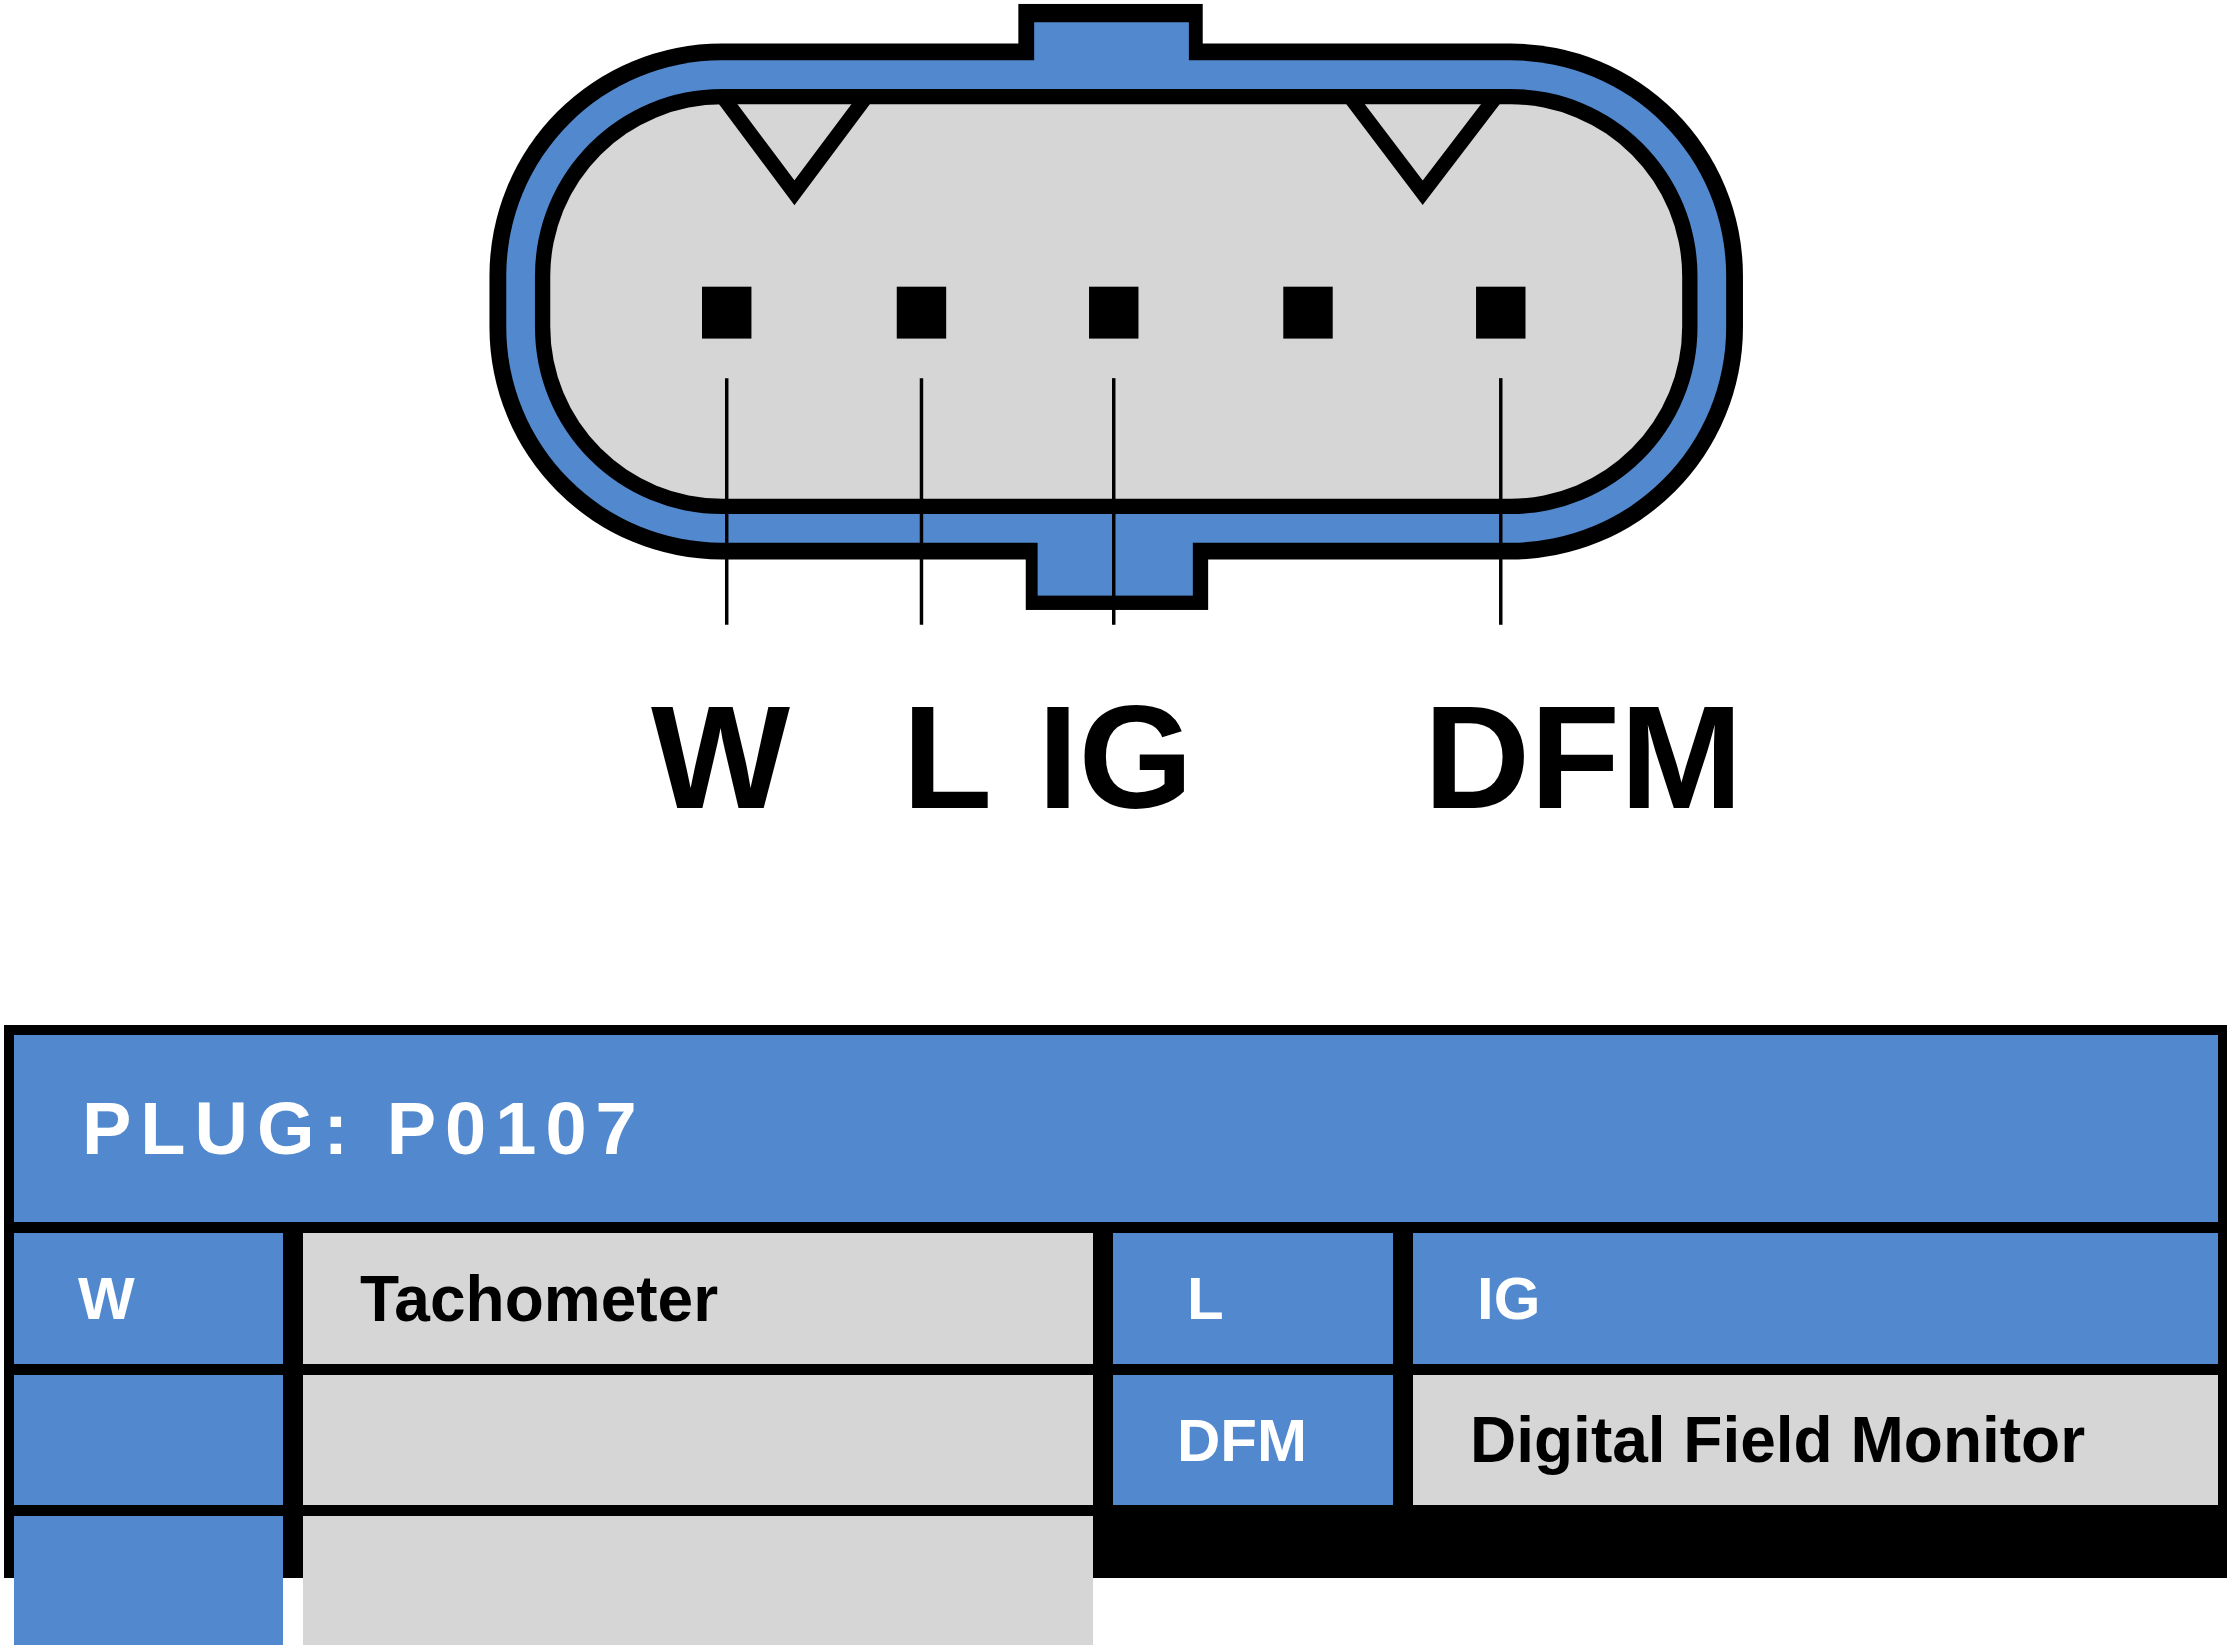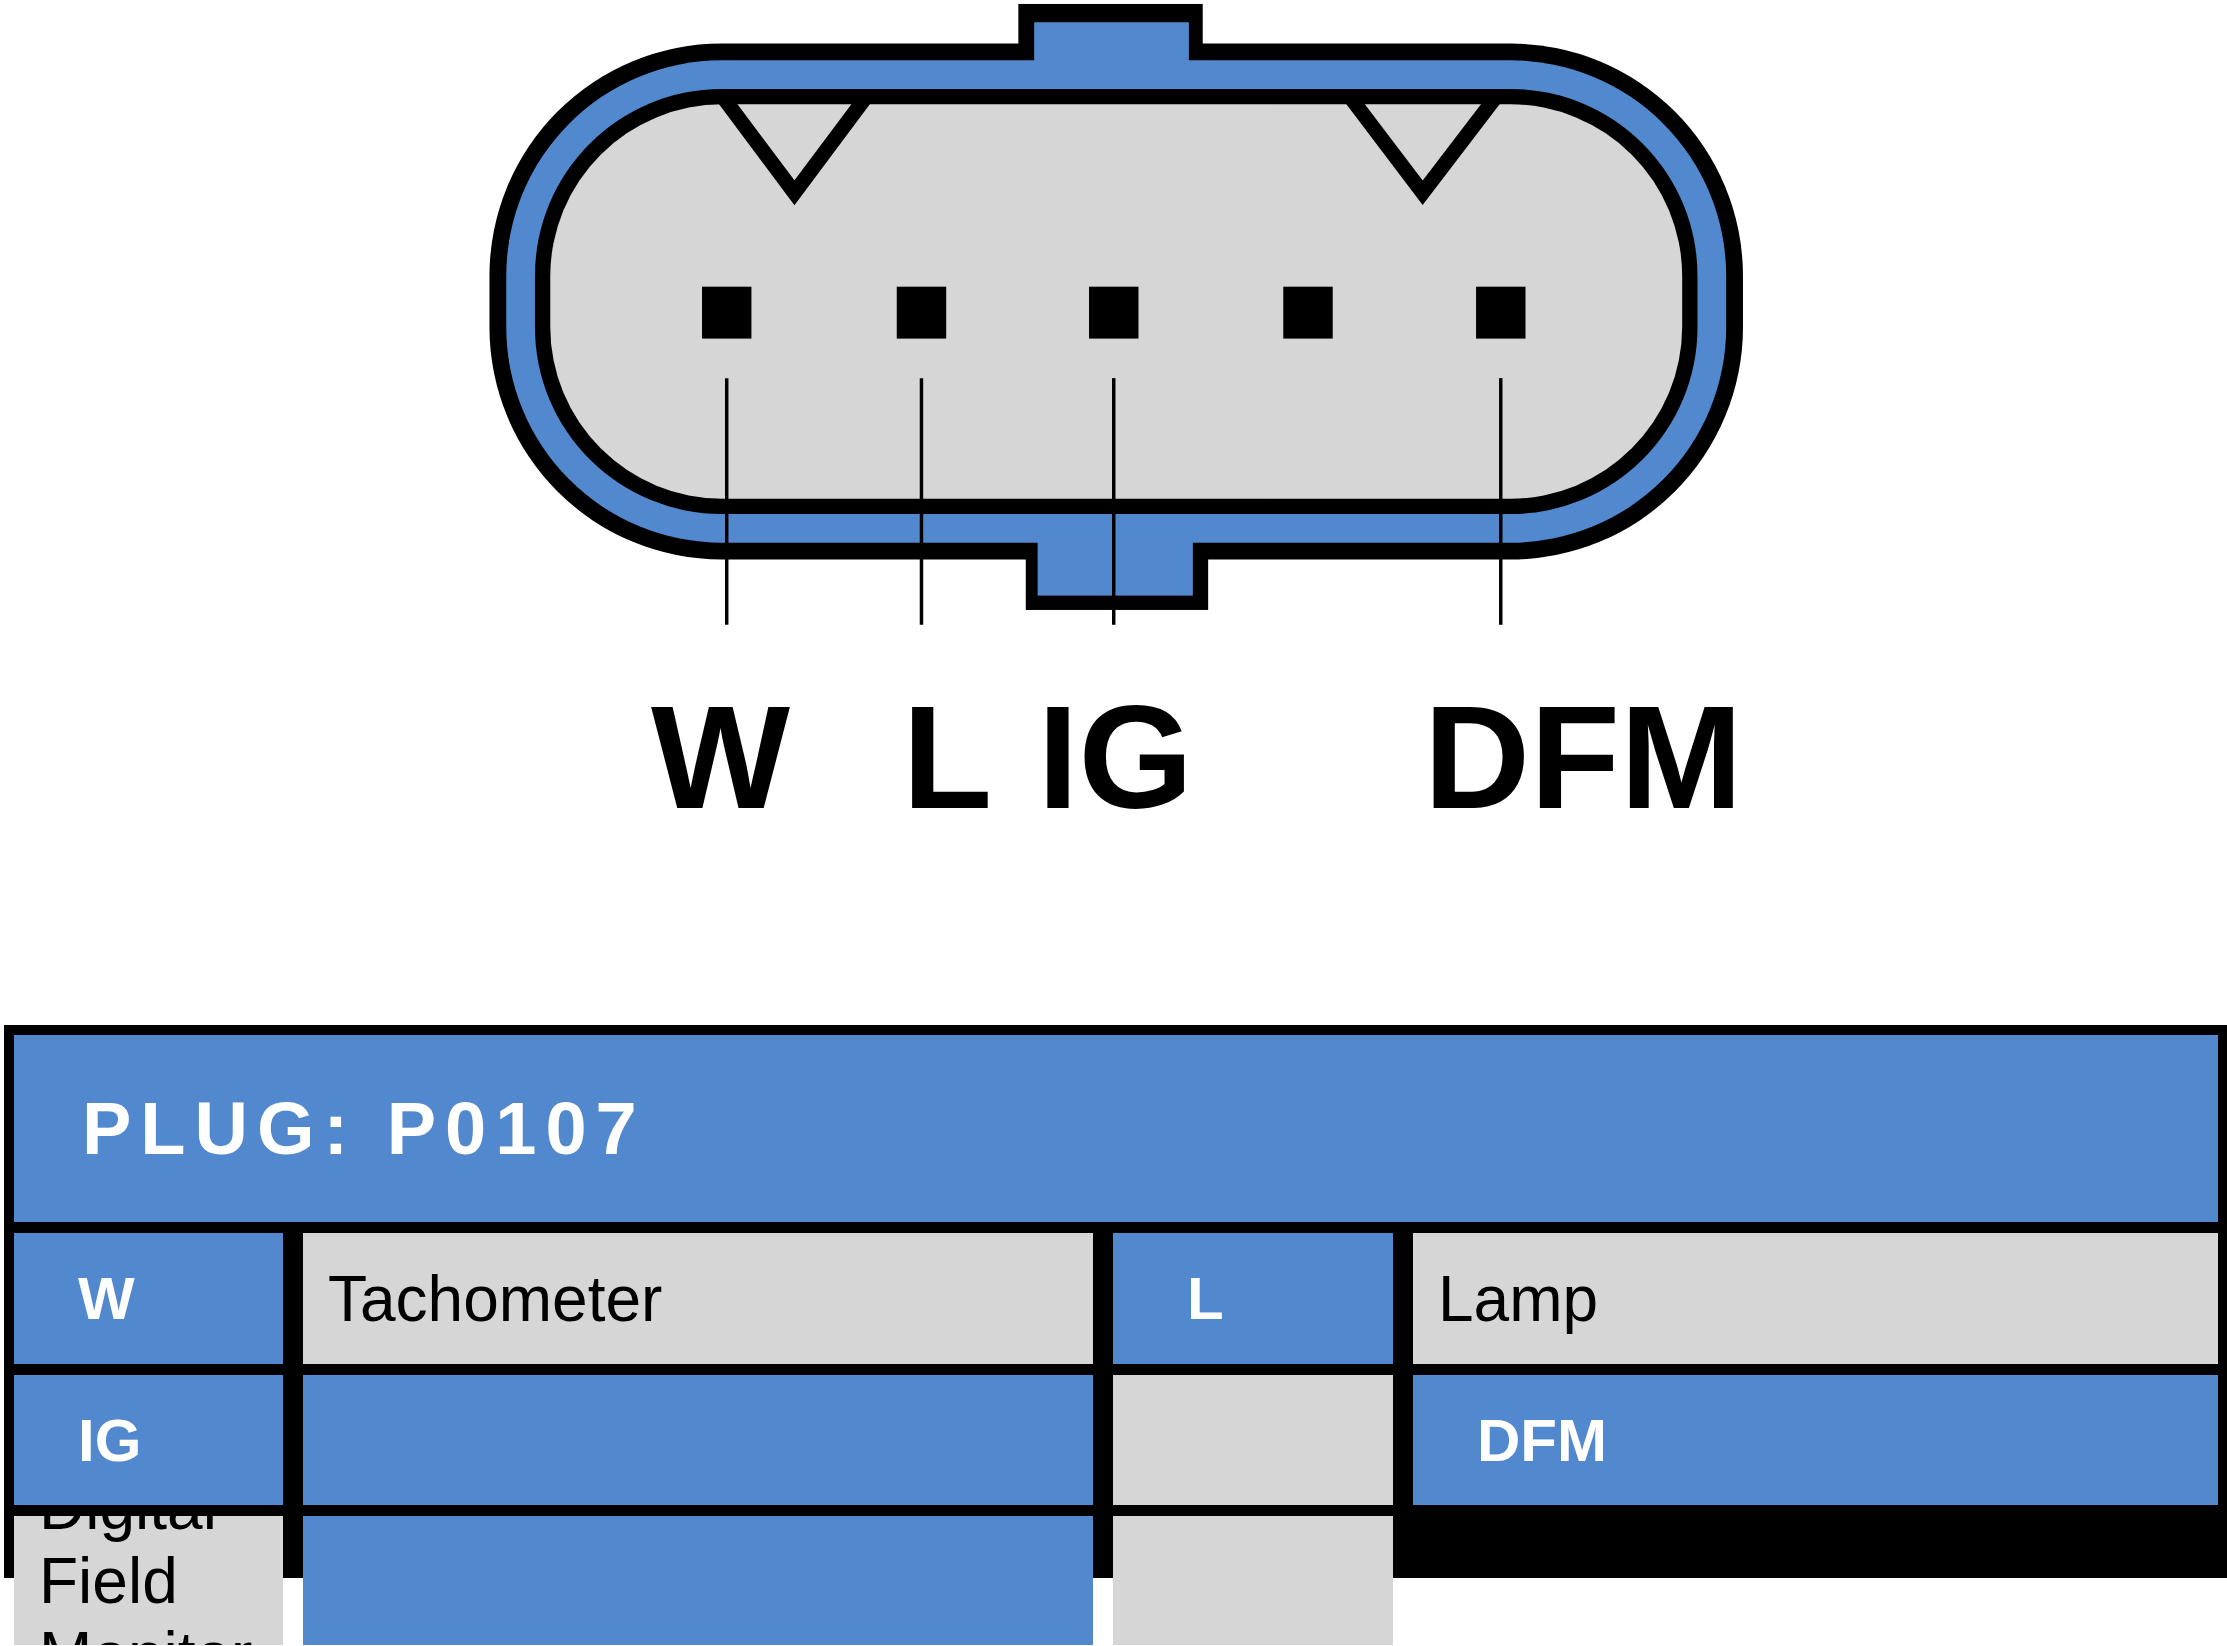--- a/index.html
+++ b/index.html
@@ -45,22 +45,22 @@
   .label-cell{
     background:var(--blue);
     color:var(--text_on_blue);
     font-weight:700;font-size:60px;
     padding-left:64px;
   }
   .label-cell.c3{padding-left:74px;}
   .desc-cell{
     background:var(--gray);
     color:var(--text_on_gray);
-    font-weight:400;font-size:64px;
-    padding-left:25px;
+    font-weight:700;font-size:64px;
+    padding-left:57px;
   }
 </style>
 </head>
 <body>
 
 <div class="page">
 
   <svg class="diagram" width="2227" height="865" viewBox="0 0 4505 1750" aria-hidden="true">
 
     <rect class="f-black" x="2060" y="8" width="373" height="140"></rect>
@@ -95,21 +95,20 @@
     <text class="pin-label" x="2880" y="1635">DFM</text>
   </svg>
 
   <div class="plug-table">
 
     <div class="cell header-cell">PLUG: P0107</div>
 
     <div class="cell label-cell c1">W</div>
     <div class="cell desc-cell">Tachometer</div>
     <div class="cell label-cell c3">L</div>
-    <div class="cell desc-cell">Lamp</div>
 
     <div class="cell label-cell c1">IG</div>
     <div class="cell label-cell c3"></div>
     <div class="cell desc-cell"></div>
 
     <div class="cell label-cell c1">DFM</div>
     <div class="cell desc-cell">Digital Field Monitor</div>
     <div class="cell label-cell c3"></div>
     <div class="cell desc-cell"></div>
   </div>

